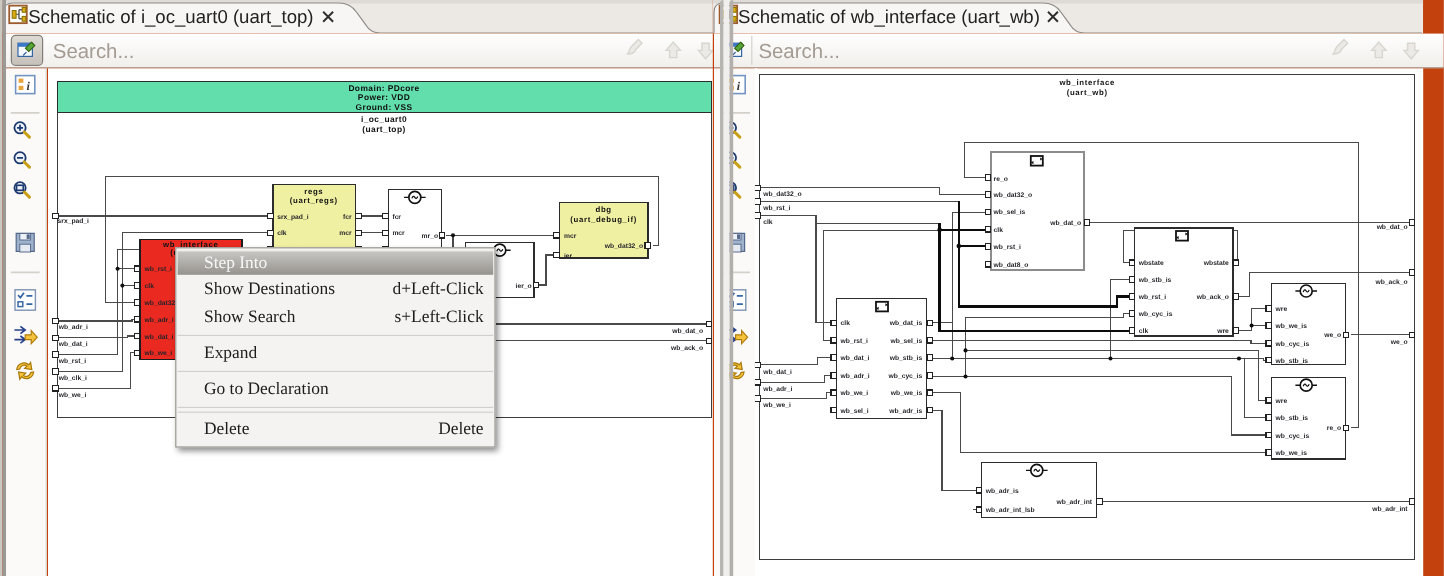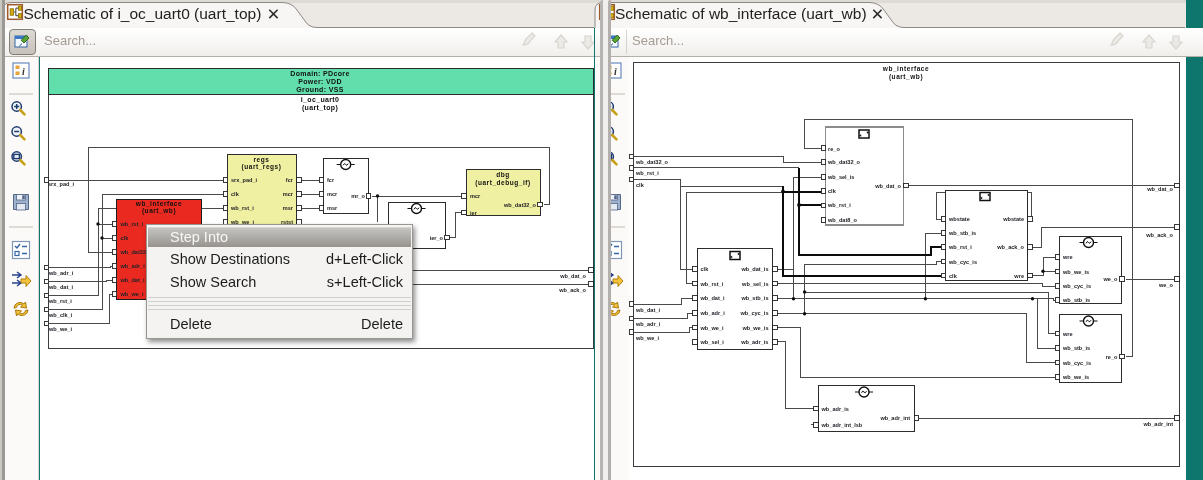--- a/index.html
+++ b/index.html
@@ -1,21 +1,21 @@
 <!DOCTYPE html>
 <html><head><meta charset="utf-8">
 <style>
   html,body{margin:0;padding:0;}
   body{width:1203px;height:480px;position:relative;overflow:hidden;
        background:#cbc7c1;font-family:"Liberation Sans",sans-serif;}
-  .panel{position:absolute;top:0;height:480px;background:#0f766e;}
+  .panel{position:absolute;top:0;height:480px;background:#c2410c;}
   .tabstrip{position:absolute;left:0;top:0;right:0;height:28px;}
   .searchrow{position:absolute;left:1px;top:28px;right:0;height:28px;
      background:linear-gradient(#ffffff,#f1efec);border-bottom:1px solid #b3afa9;}
-  .searchtxt{position:absolute;top:5px;font-size:13px;color:#a49b93;text-align:center;}
+  .searchtxt{position:absolute;top:5px;font-size:17px;color:#a49b93;text-align:center;}
   .toolcol{position:absolute;left:1px;top:57px;width:35px;bottom:0;background:#fbfaf8;
      border-right:1px solid #d7d4cf;}
   .canvas{position:absolute;top:57px;background:#fff;overflow:hidden;}
   svg text{font-family:"Liberation Mono",monospace;font-weight:bold;}
   .pl{font-size:5.6px;fill:#232329;font-family:"Liberation Sans",sans-serif;}
   .ti{font-size:6.5px;letter-spacing:0.55px;fill:#111;font-family:"Liberation Sans",sans-serif;}
   .bn{font-size:7px;letter-spacing:0.35px;fill:#101010;font-family:"Liberation Sans",sans-serif;}
 </style></head>
 <body>
 
@@ -476,35 +476,41 @@
         <use href="#pn" x="1191.5" y="415.7"></use>
       <text class="pl" x="1190" y="190.5" text-anchor="end">wb_dat_o</text>
       <text class="pl" x="1190" y="236.5" text-anchor="end">wb_ack_o</text>
       <text class="pl" x="1190" y="286.5" text-anchor="end">we_o</text>
       <text class="pl" x="1190" y="425.5" text-anchor="end">wb_adr_int</text>
     </svg>
   </div>
 </div>
 
 
-<div id="menu" style="position:absolute;left:146px;top:224px;width:265px;
+<div id="menu" style="position:absolute;left:146px;top:206px;width:265px;
      background:#f4f3f2;border:1px solid #989691;box-shadow:2px 3px 5px rgba(0,0,0,0.45);
-     font-size:14.5px;color:#1c1c1c;padding:1px 0 2px 0;">
+     font-size:14.5px;color:#1c1c1c;padding:1px 0 2px 0;font-family:Liberation Serif, serif;">
   <div style="height:19px;margin:1px;background:linear-gradient(#c6c4c1,#96938e);border-top:1px solid #d8d6d3;
        color:#f7f7f7;line-height:19px;padding-left:22px;">Step Into</div>
   <div class="mi">
       <span>Show Destinations</span>
       <span class="ac">d+Left-Click</span>
     </div>
   <div class="mi">
       <span>Show Search</span>
       <span class="ac">s+Left-Click</span>
     </div>
   <div class="sep"></div>
+  <div class="mi">
+      <span>Expand</span>
+    </div>
   <div class="sep"></div>
+  <div class="mi">
+      <span>Go to Declaration</span>
+    </div>
   <div class="sep"></div>
   <div class="sep"></div>
   <div class="mi">
       <span>Delete</span>
       <span class="ac">Delete</span>
     </div>
 </div>
 <style>
  .mi{height:23px;line-height:23px;padding:0 9px 0 23px;display:flex;justify-content:space-between;}
  .sep{height:1px;background:#d2d0cc;margin:3px 1px;}

